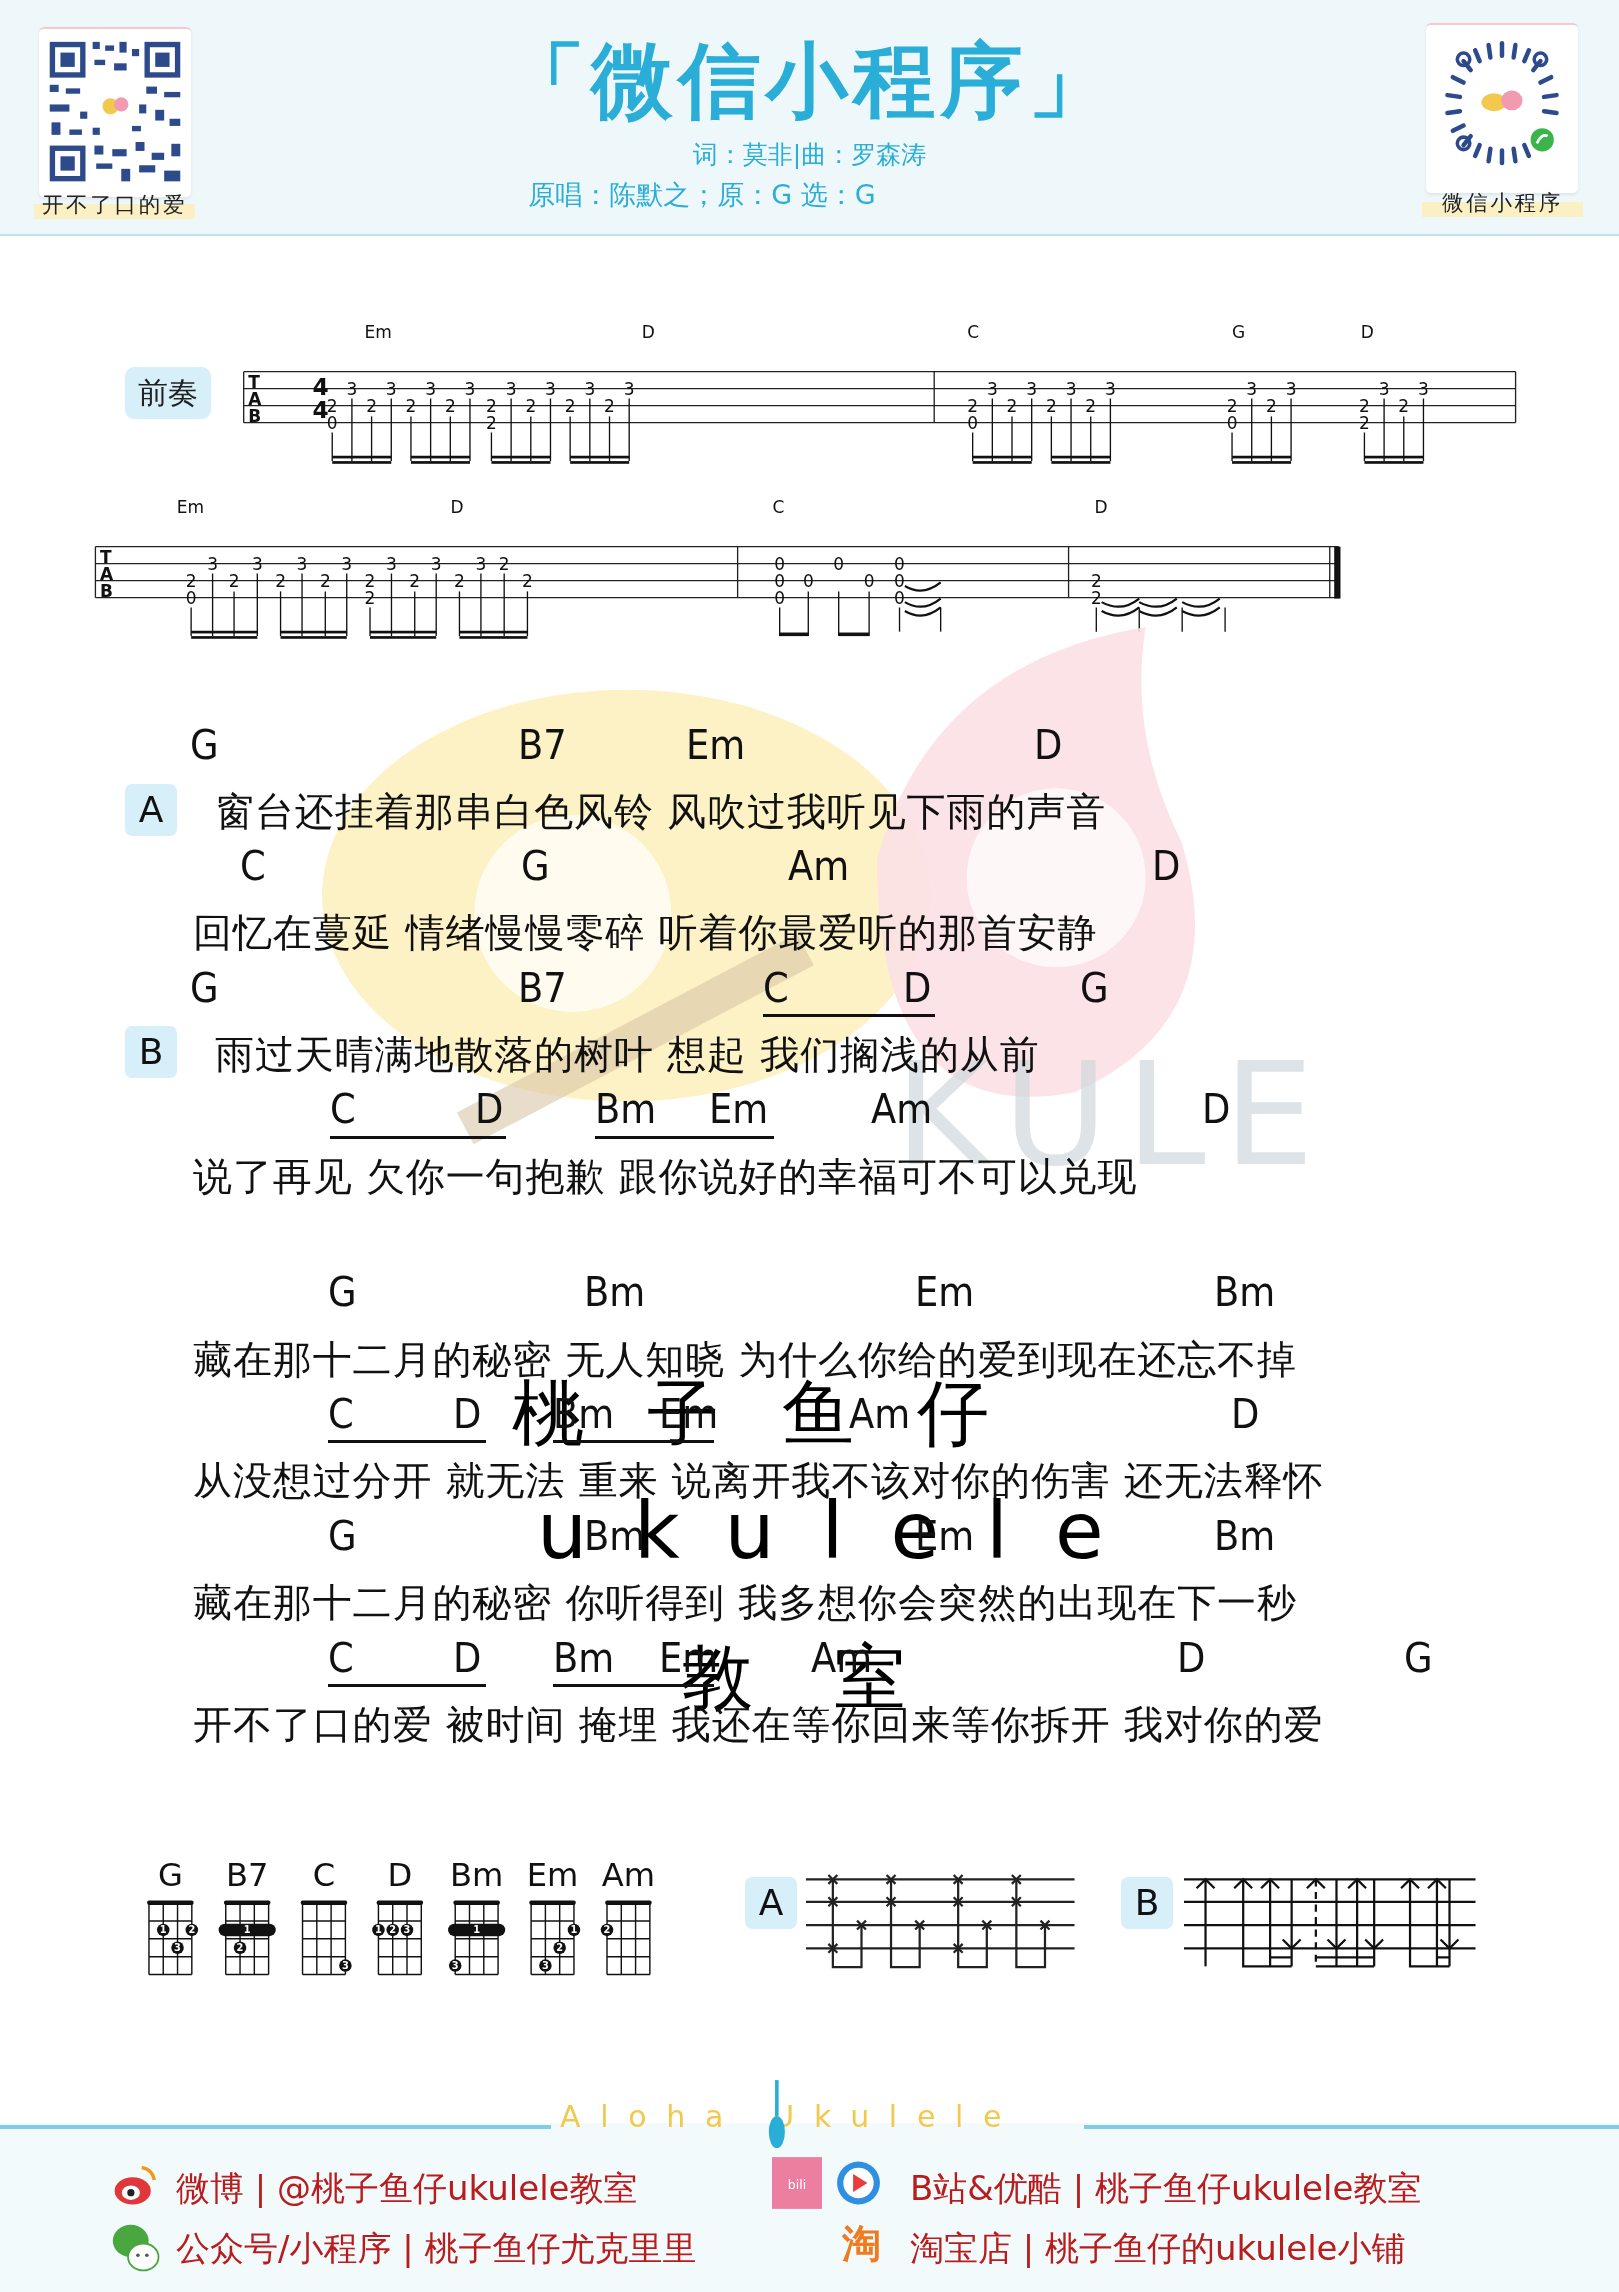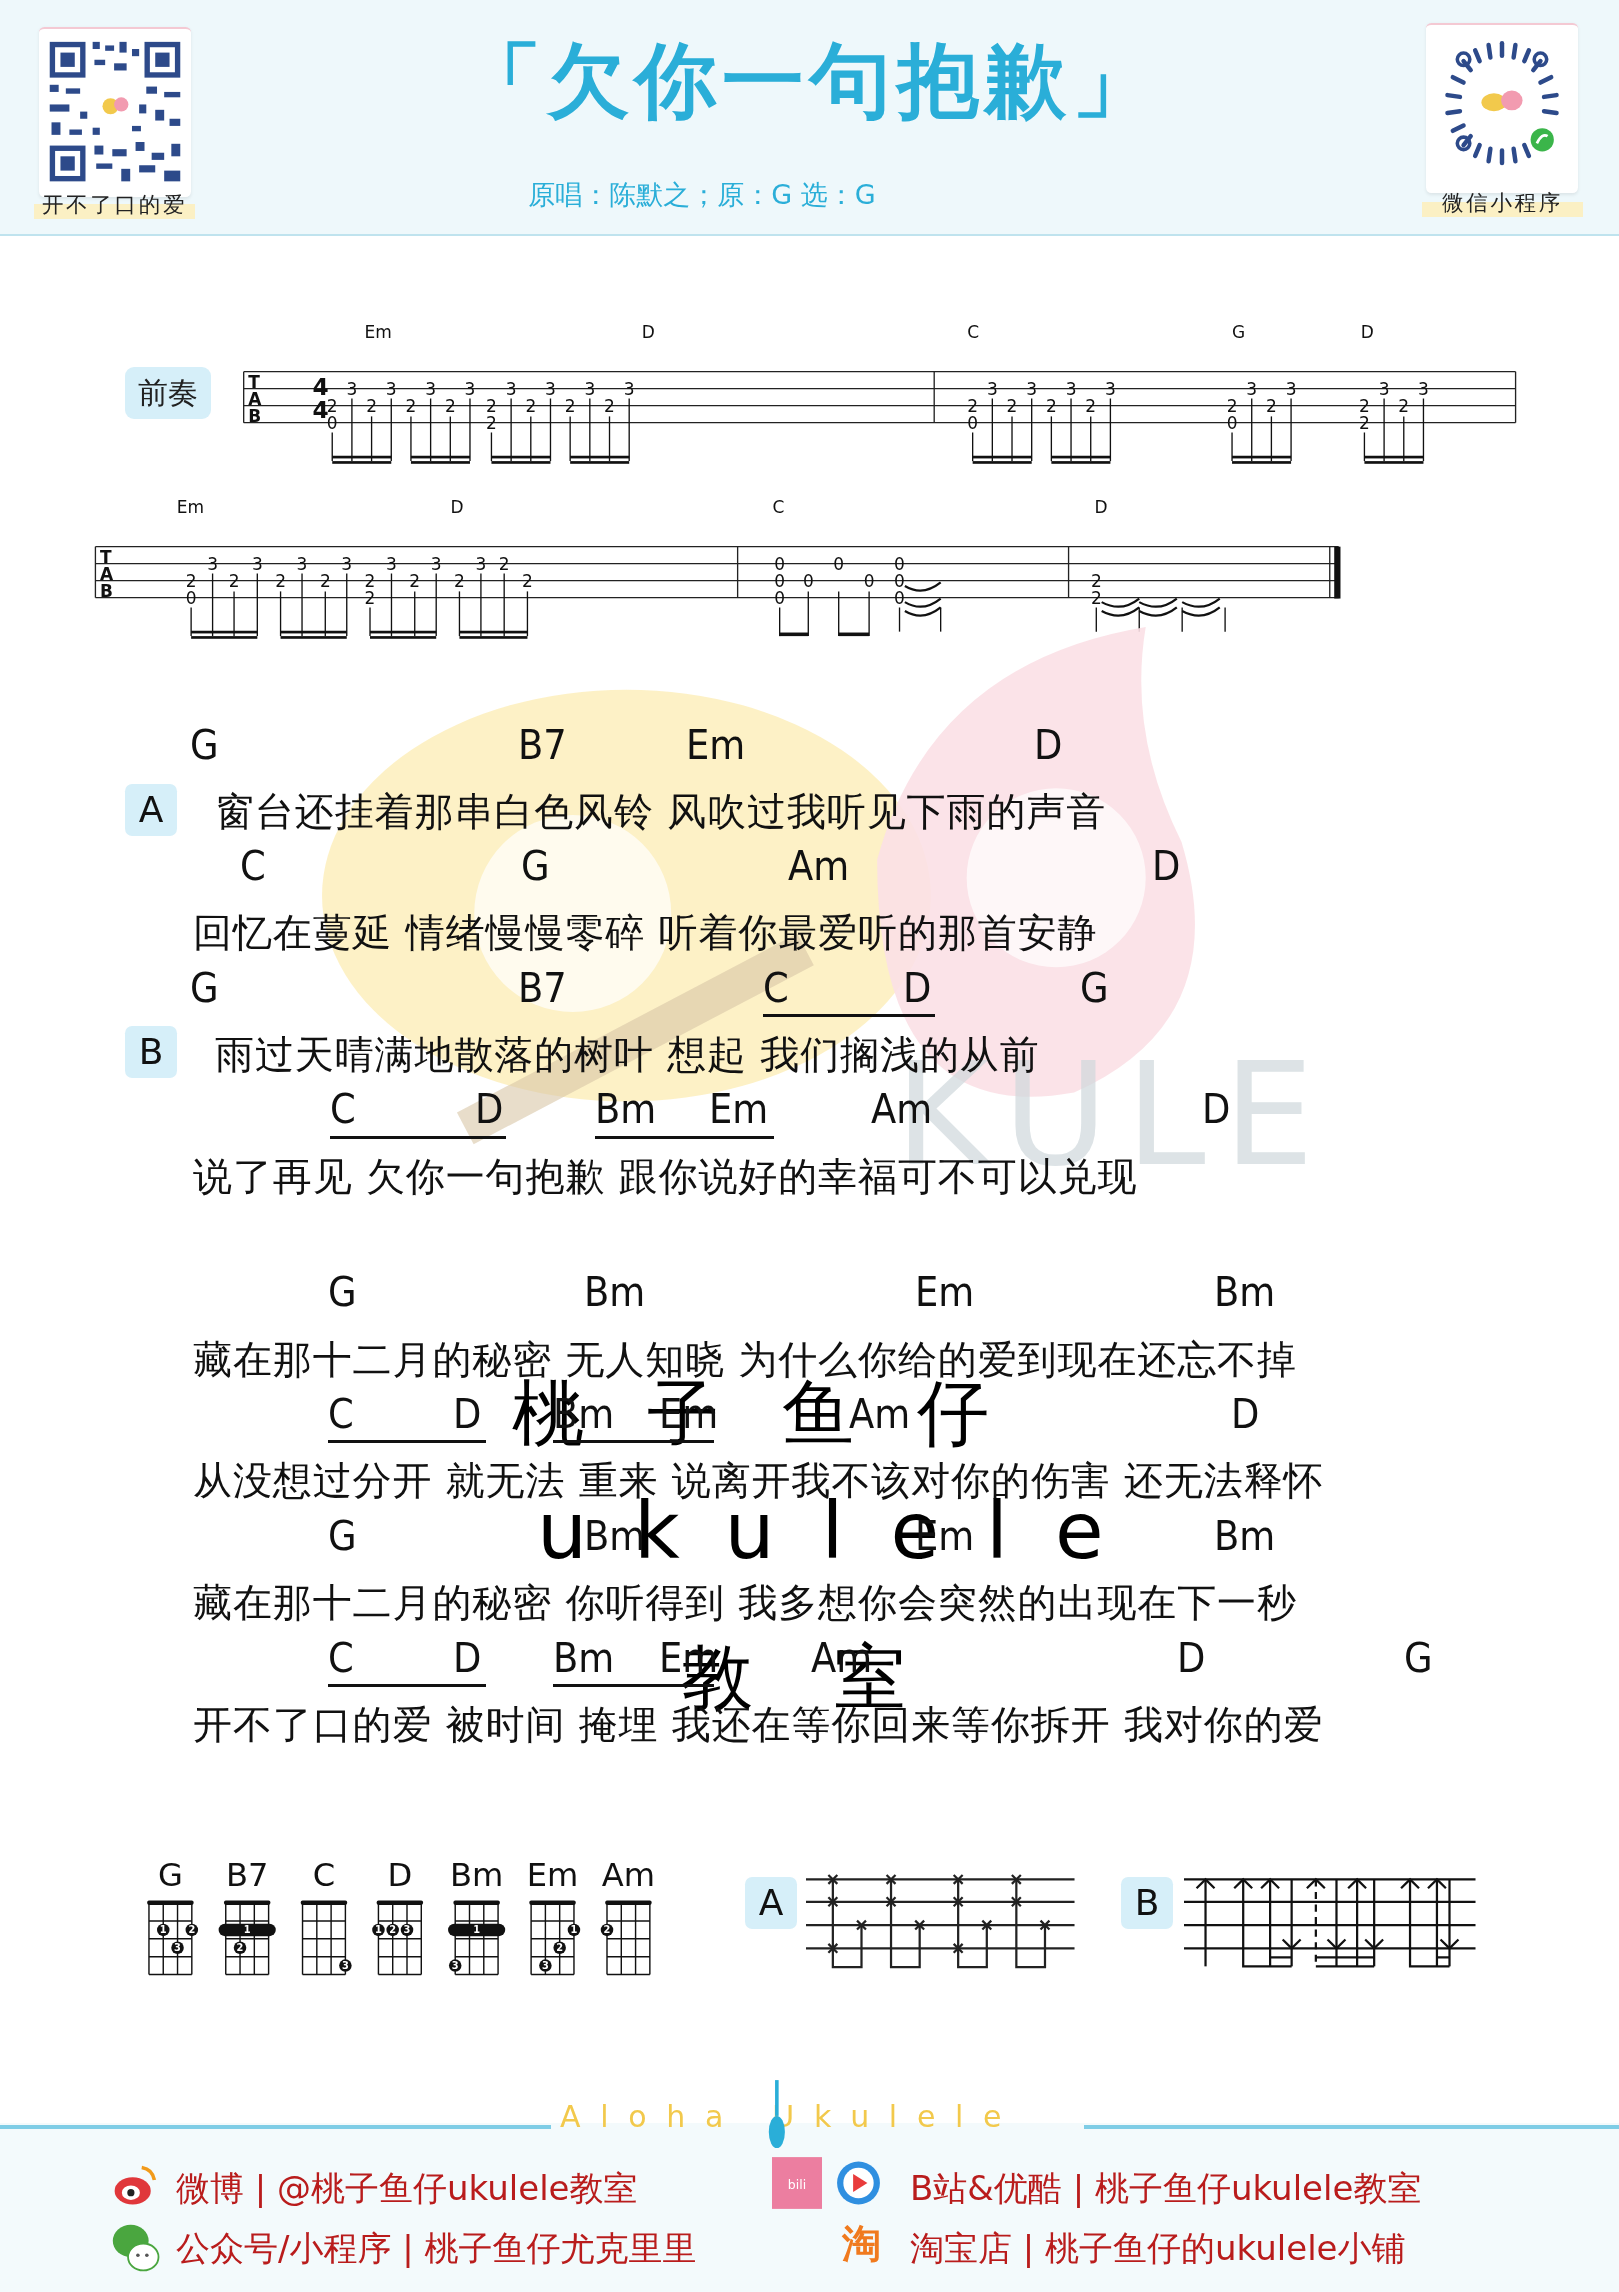--- a/index.html
+++ b/index.html
@@ -86,21 +86,22 @@
           <rect x="46" y="92" width="8" height="8"></rect>
           <rect x="112" y="84" width="8" height="10"></rect>
       </g>
       <rect x="66" y="66" width="40" height="40" rx="6" fill="#fff"></rect>
       <circle cx="80" cy="86" r="9" fill="#f2c94c"></circle>
         <circle cx="92" cy="84" r="8" fill="#f29bb0"></circle>
     </svg>
   </div>
   <div class="qr-label qr-label-left">开不了口的爱</div>
 
-  <div class="title">「欠你一句抱歉」</div>
+  <div class="title">「微信小程序」</div>
+  <div class="credit1">词：莫非|曲：罗森涛</div>
   <div class="credit2">原唱：陈默之；原：G 选：G</div>
 
   <div class="qr-box qr-right">
     <svg width="152" height="167" viewBox="0 0 170 186">
       <g stroke="#2d4a8a" stroke-width="5" stroke-linecap="round">
         <line x1="85" y1="20" x2="85" y2="34"></line>
           <line x1="100" y1="22" x2="98" y2="36"></line>
           <line x1="70" y1="22" x2="72" y2="36"></line>
         <line x1="115" y1="28" x2="110" y2="40"></line>
           <line x1="55" y1="28" x2="60" y2="40"></line>

